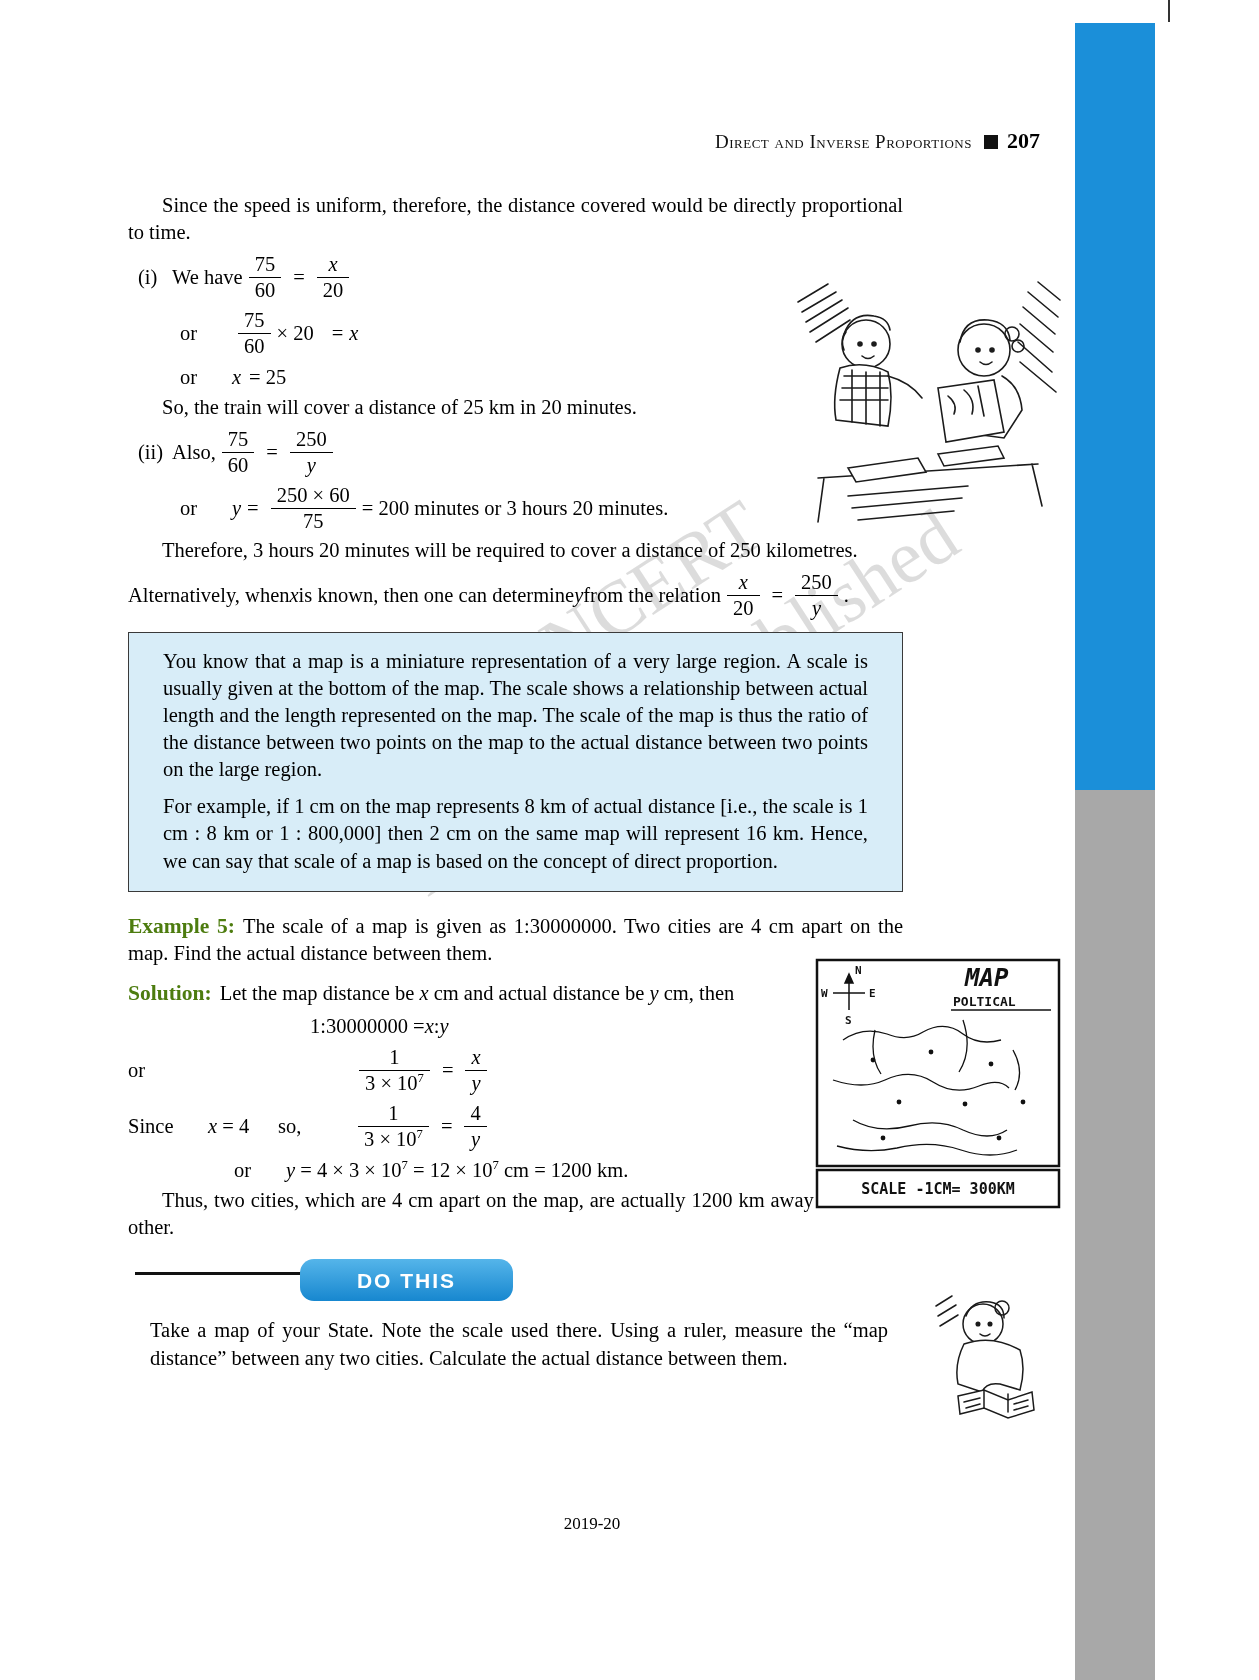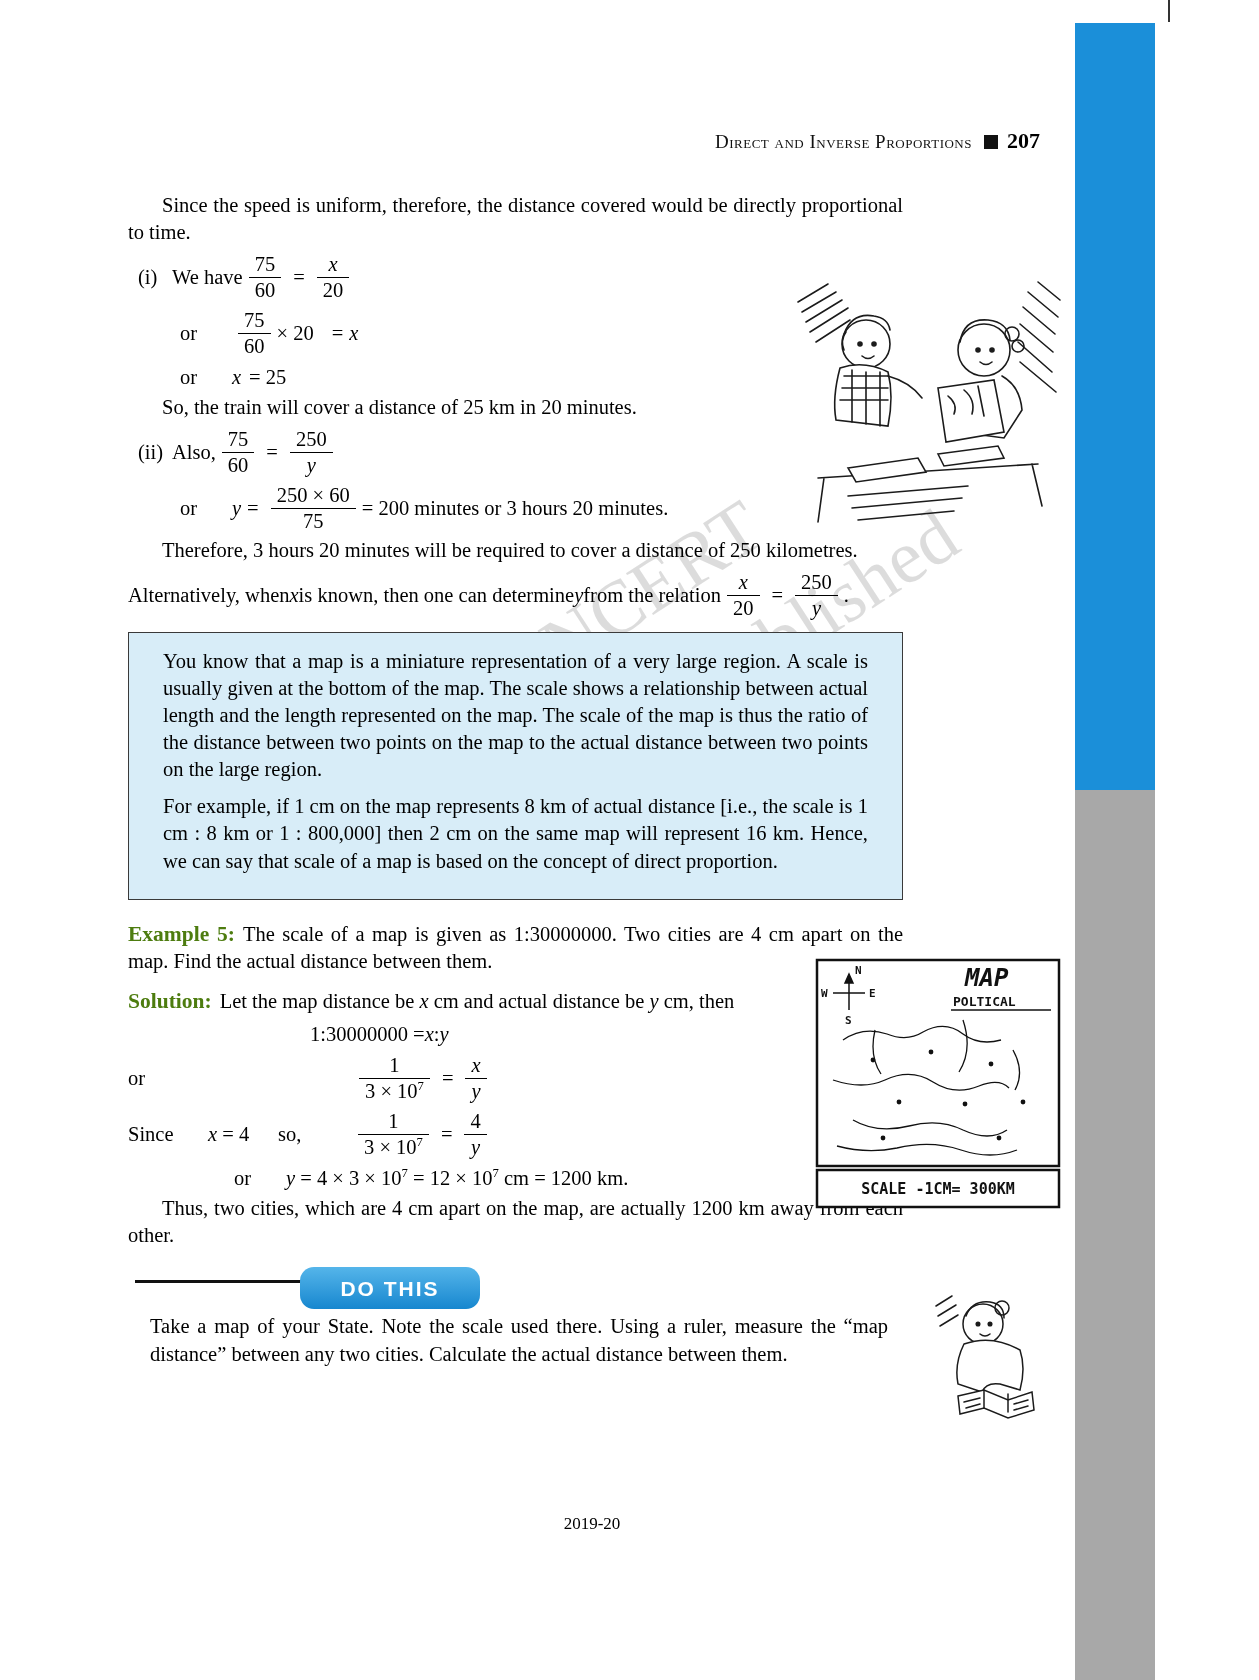--- a/index.html
+++ b/index.html
@@ -46,44 +46,44 @@
   .eqs { margin:0 6px; }
   .var { font-style:italic; }
   sup { font-size:0.62em; vertical-align:super; line-height:0; }
 
   
   .info-box {
     margin:10px 0 20px; width:775px; background:#d8edf8; border:1px solid #3a3a3a;
     padding:15px 34px 16px;
   }
   .info-box .para { margin-bottom:10px; }
-  .info-box .para:last-child { margin-bottom:8px; }
+  .info-box .para:last-child { margin-bottom:0; }
 
   .ex-label { color:#4d7c0f; font-weight:bold; font-size:21.5px; margin-right:8px; }
   .example-para { margin-top:18px; }
   .solution-para { margin-top:12px; }
 
   .sol-row-a { padding-left:182px; }
   .lead-since { display:inline-block; width:80px; }
   .cond { display:inline-block; width:70px; }
   .so-word { display:inline-block; width:74px; }
   .pad158 { padding-left:106px; }
 
   
   .dothis { margin-top:18px; }
   .dothis-header { position:relative; height:42px; }
   .dothis-rule { position:absolute; left:7px; top:13px; width:200px; height:3px; background:#111; }
   .dothis-banner {
-    position:absolute; left:172px; top:0; width:180px; height:42px;
+    position:absolute; left:172px; top:0; width:213px; height:42px;
     background:linear-gradient(#55b5ea, #1787cf);
     border-radius:14px; color:#fff; font-family:"Liberation Sans", sans-serif;
     font-weight:bold; font-size:21px; letter-spacing:2px;
     display:flex; align-items:center; justify-content:center;
   }
-  .dothis-body { margin-top:4px; padding-left:22px; width:760px; text-align:justify; }
+  .dothis-body { margin-top:16px; padding-left:22px; width:760px; text-align:justify; }
 
   
   .illus-children { position:absolute; left:788px; top:272px; width:280px; height:290px; z-index:1; }
   .illus-map { position:absolute; left:813px; top:956px; width:250px; height:255px; z-index:2; }
   .illus-reader { position:absolute; left:928px; top:1286px; width:112px; height:142px; z-index:2; }
 
   .footer { position:absolute; top:1514px; left:12px; width:1160px; text-align:center; font-size:17px; z-index:2; }
 </style>
 </head>
 <body>

